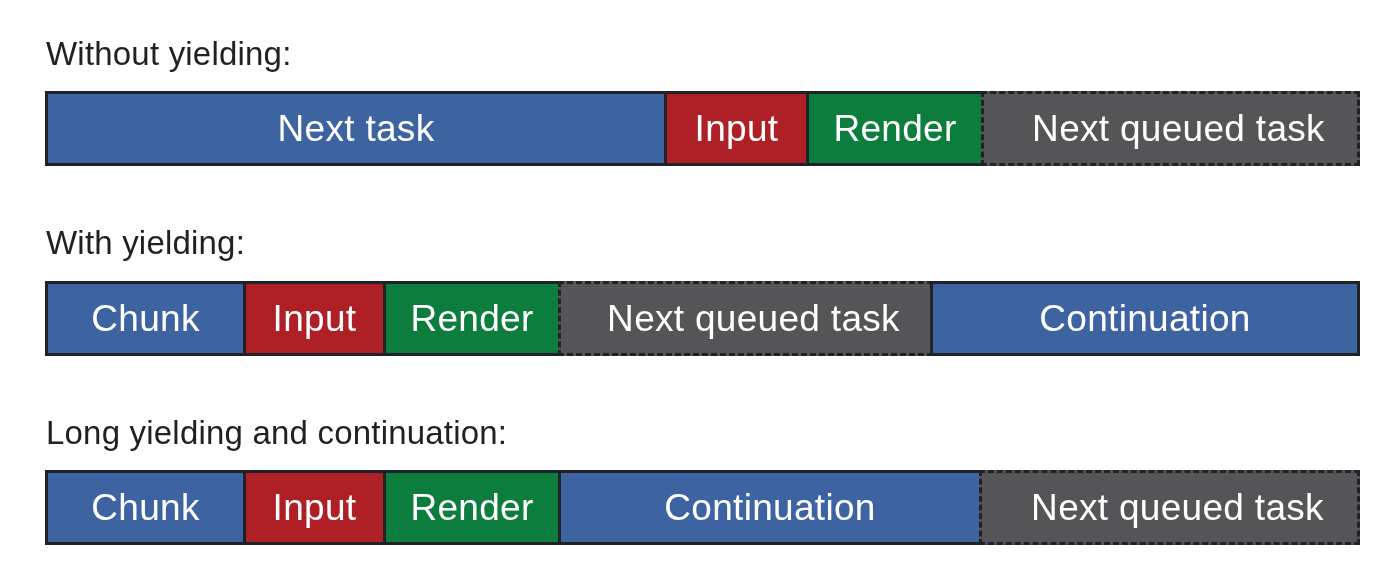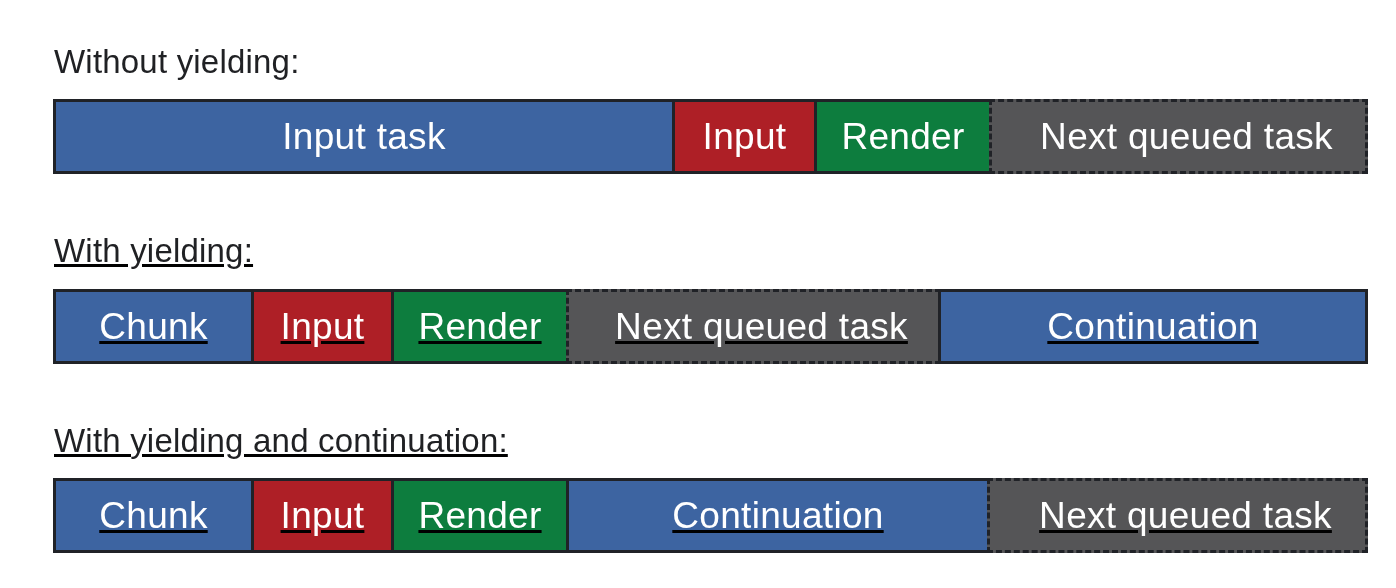--- a/index.html
+++ b/index.html
@@ -9,22 +9,22 @@
     font-family: "Liberation Sans", sans-serif;
   }
   .canvas {
     position: relative;
     width: 1396px;
     height: 588px;
     overflow: hidden;
     box-sizing: border-box;
     padding: 30px 40px 0 41px;
   }
-  .section { margin: 12px; }
-  .section + .section { margin-top: 57px; text-decoration: underline; }
+  .section { margin: 4px; }
+  .section + .section { margin-top: 57px; }
   .heading {
     margin: 0 0 17px 1px;
     font-size: 33px;
     line-height: 1.22;
     font-weight: 400;
     color: #202124;
     letter-spacing: 0.2px;
   }
   .bar {
     display: flex;
@@ -53,21 +53,21 @@
 </style>
 </head>
 <body>
 
 <div class="canvas">
 
   <section class="section">
     <h2 class="heading">Without yielding:</h2>
     <div class="bar">
         <div class="seg" style="width: 622px; flex: 0 0 622px; background: rgb(61, 100, 161); border-color: rgb(32, 34, 39);">
-          <span class="seg-label" style="color: rgb(255, 255, 255);">Input task</span>
+          <span class="seg-label" style="color: rgb(255, 255, 255);">Next task</span>
         </div>
         <div class="seg" style="width: 145px; flex: 0 0 145px; background: rgb(174, 31, 38); border-color: rgb(32, 34, 39);">
           <span class="seg-label" style="color: rgb(255, 255, 255);">Input</span>
         </div>
         <div class="seg" style="width: 178px; flex: 0 0 178px; background: rgb(13, 125, 62); border-color: rgb(32, 34, 39);">
           <span class="seg-label" style="color: rgb(255, 255, 255);">Render</span>
         </div>
         <div class="seg dashed" style="width: 379px; flex: 0 0 379px; background: rgb(85, 85, 87); border-color: rgb(32, 34, 39);">
           <span class="seg-label" style="color: rgb(255, 255, 255);">Next queued task</span>
         </div>
@@ -89,21 +89,21 @@
         <div class="seg dashed" style="width: 375px; flex: 0 0 375px; background: rgb(85, 85, 87); border-color: rgb(32, 34, 39);">
           <span class="seg-label" style="color: rgb(255, 255, 255);">Next queued task</span>
         </div>
         <div class="seg" style="width: 430px; flex: 0 0 430px; background: rgb(61, 100, 161); border-color: rgb(32, 34, 39);">
           <span class="seg-label" style="color: rgb(255, 255, 255);">Continuation</span>
         </div>
       </div>
   </section>
 
   <section class="section">
-    <h2 class="heading">With yielding and continuation:</h2>
+    <h2 class="heading">Long yielding and continuation:</h2>
     <div class="bar">
         <div class="seg" style="width: 201px; flex: 0 0 201px; background: rgb(61, 100, 161); border-color: rgb(32, 34, 39);">
           <span class="seg-label" style="color: rgb(255, 255, 255);">Chunk</span>
         </div>
         <div class="seg" style="width: 143px; flex: 0 0 143px; background: rgb(174, 31, 38); border-color: rgb(32, 34, 39);">
           <span class="seg-label" style="color: rgb(255, 255, 255);">Input</span>
         </div>
         <div class="seg" style="width: 178px; flex: 0 0 178px; background: rgb(13, 125, 62); border-color: rgb(32, 34, 39);">
           <span class="seg-label" style="color: rgb(255, 255, 255);">Render</span>
         </div>

